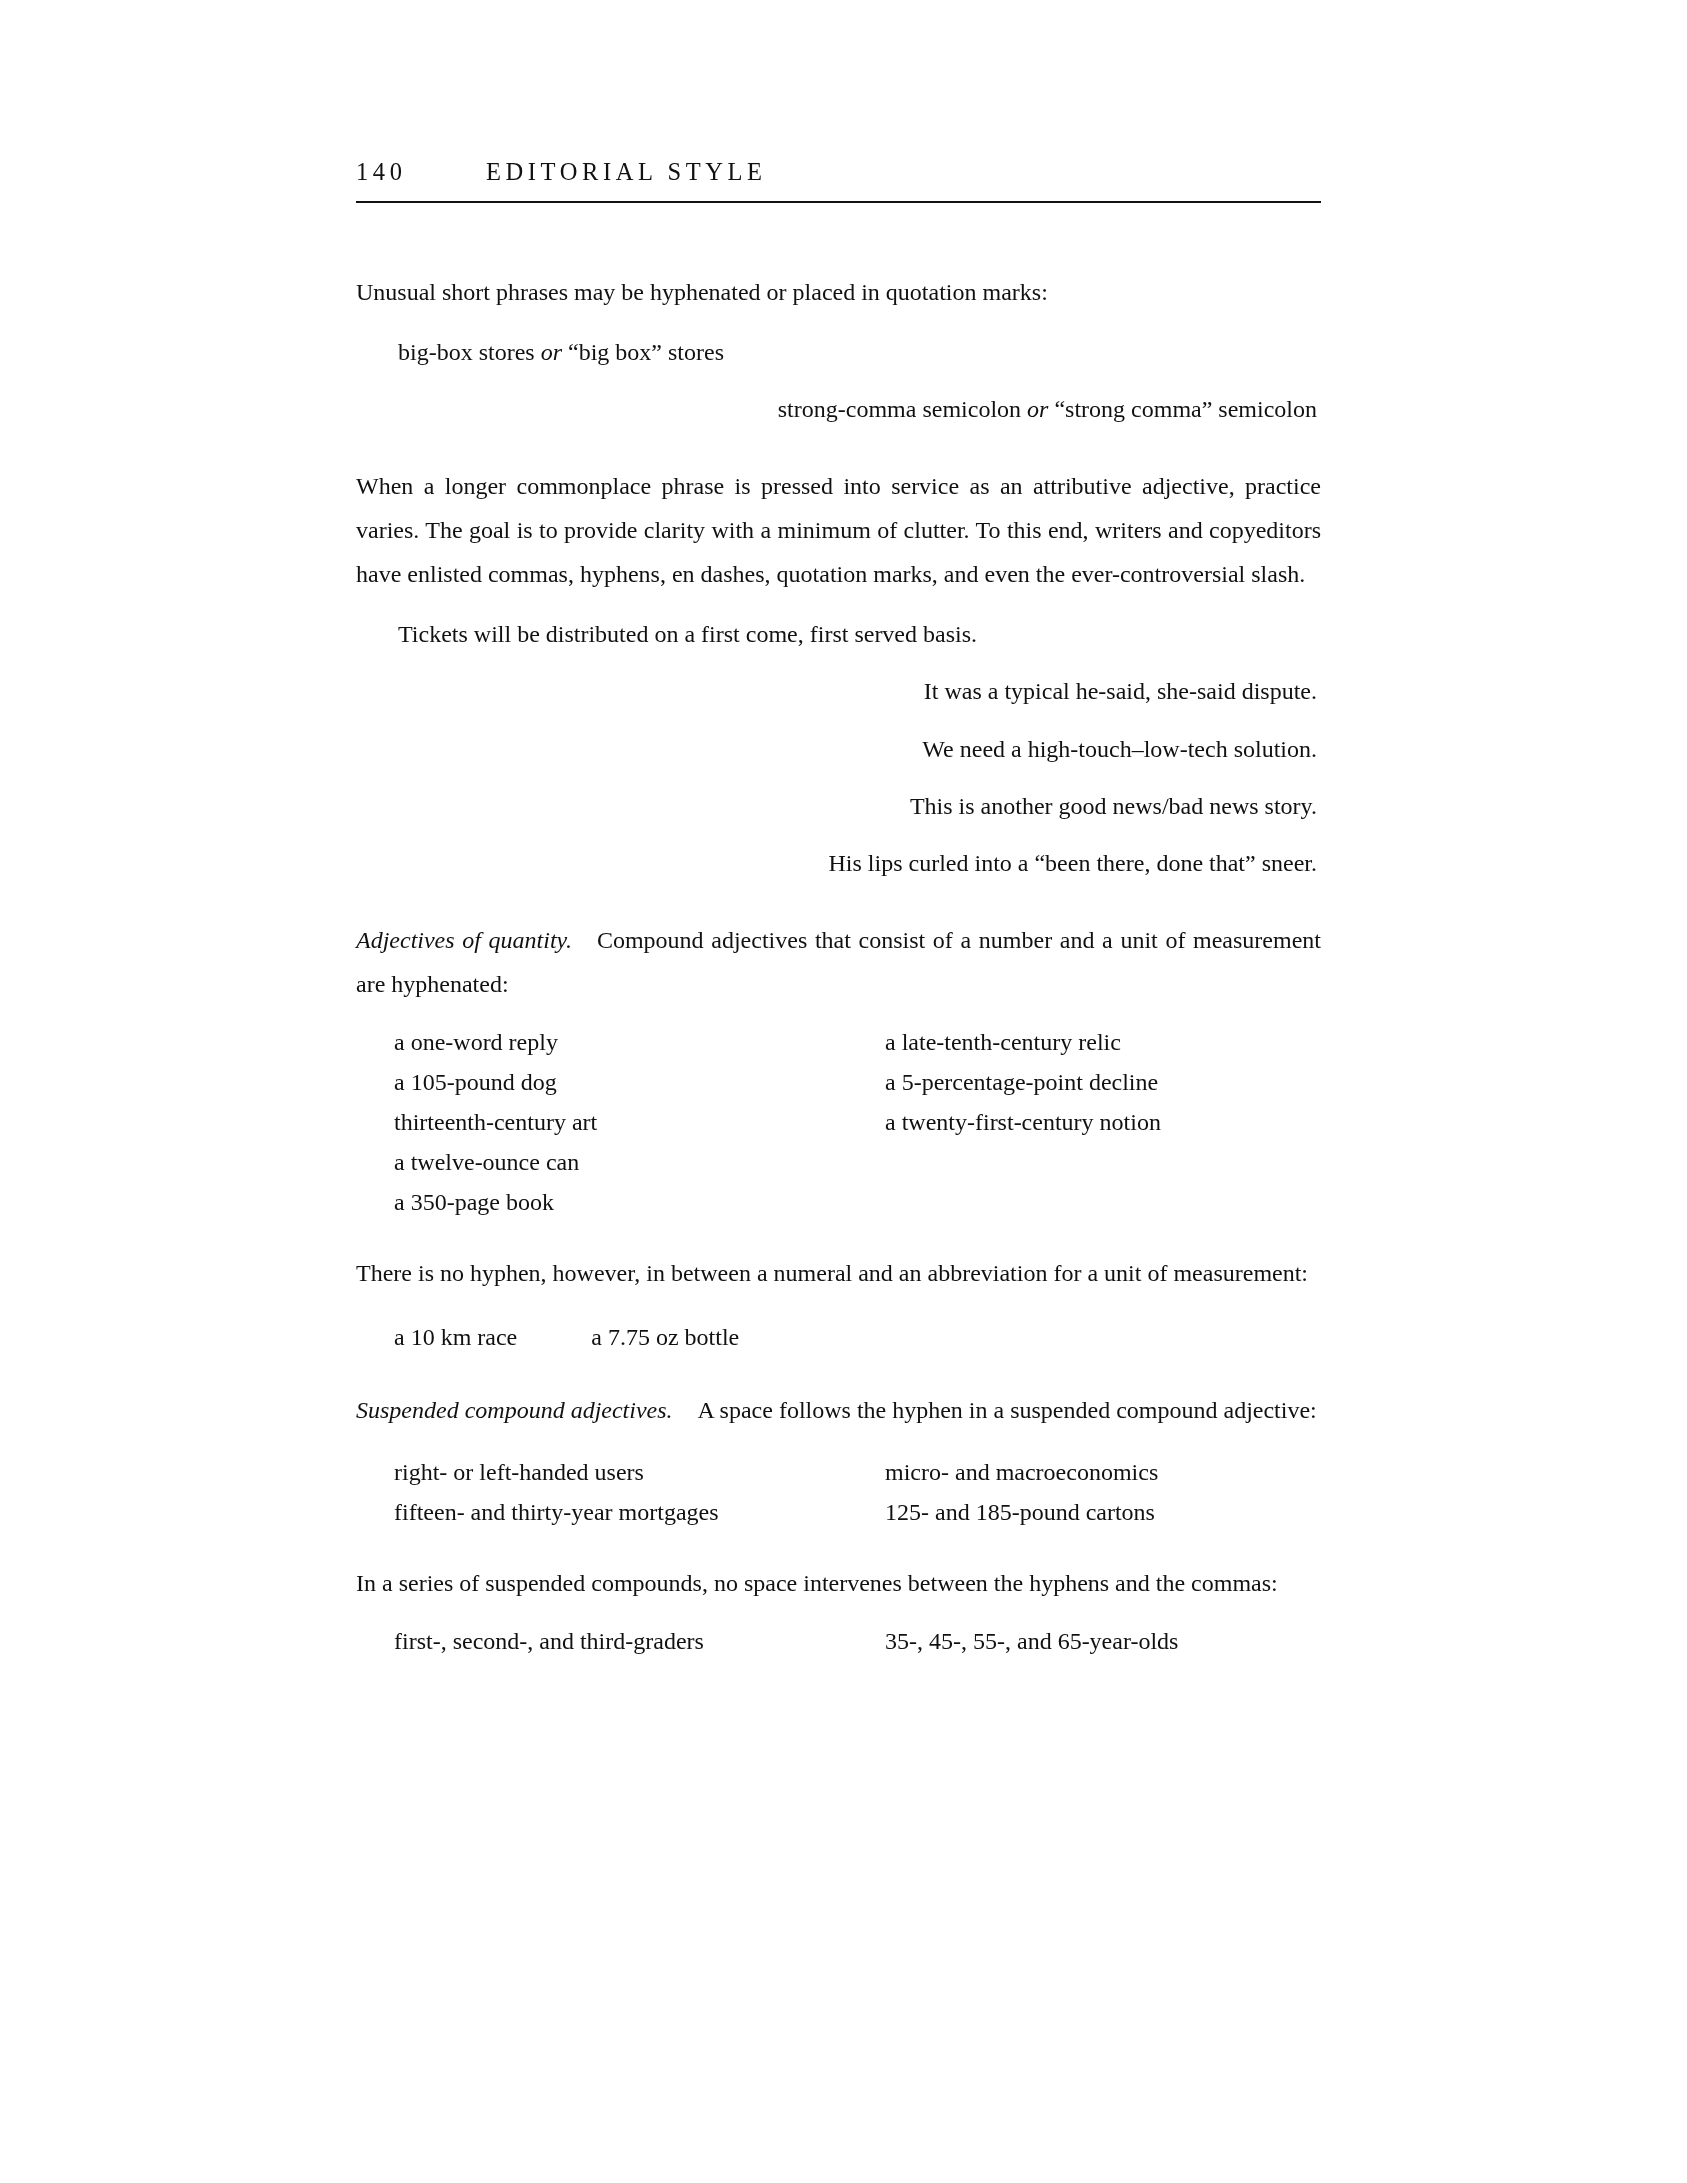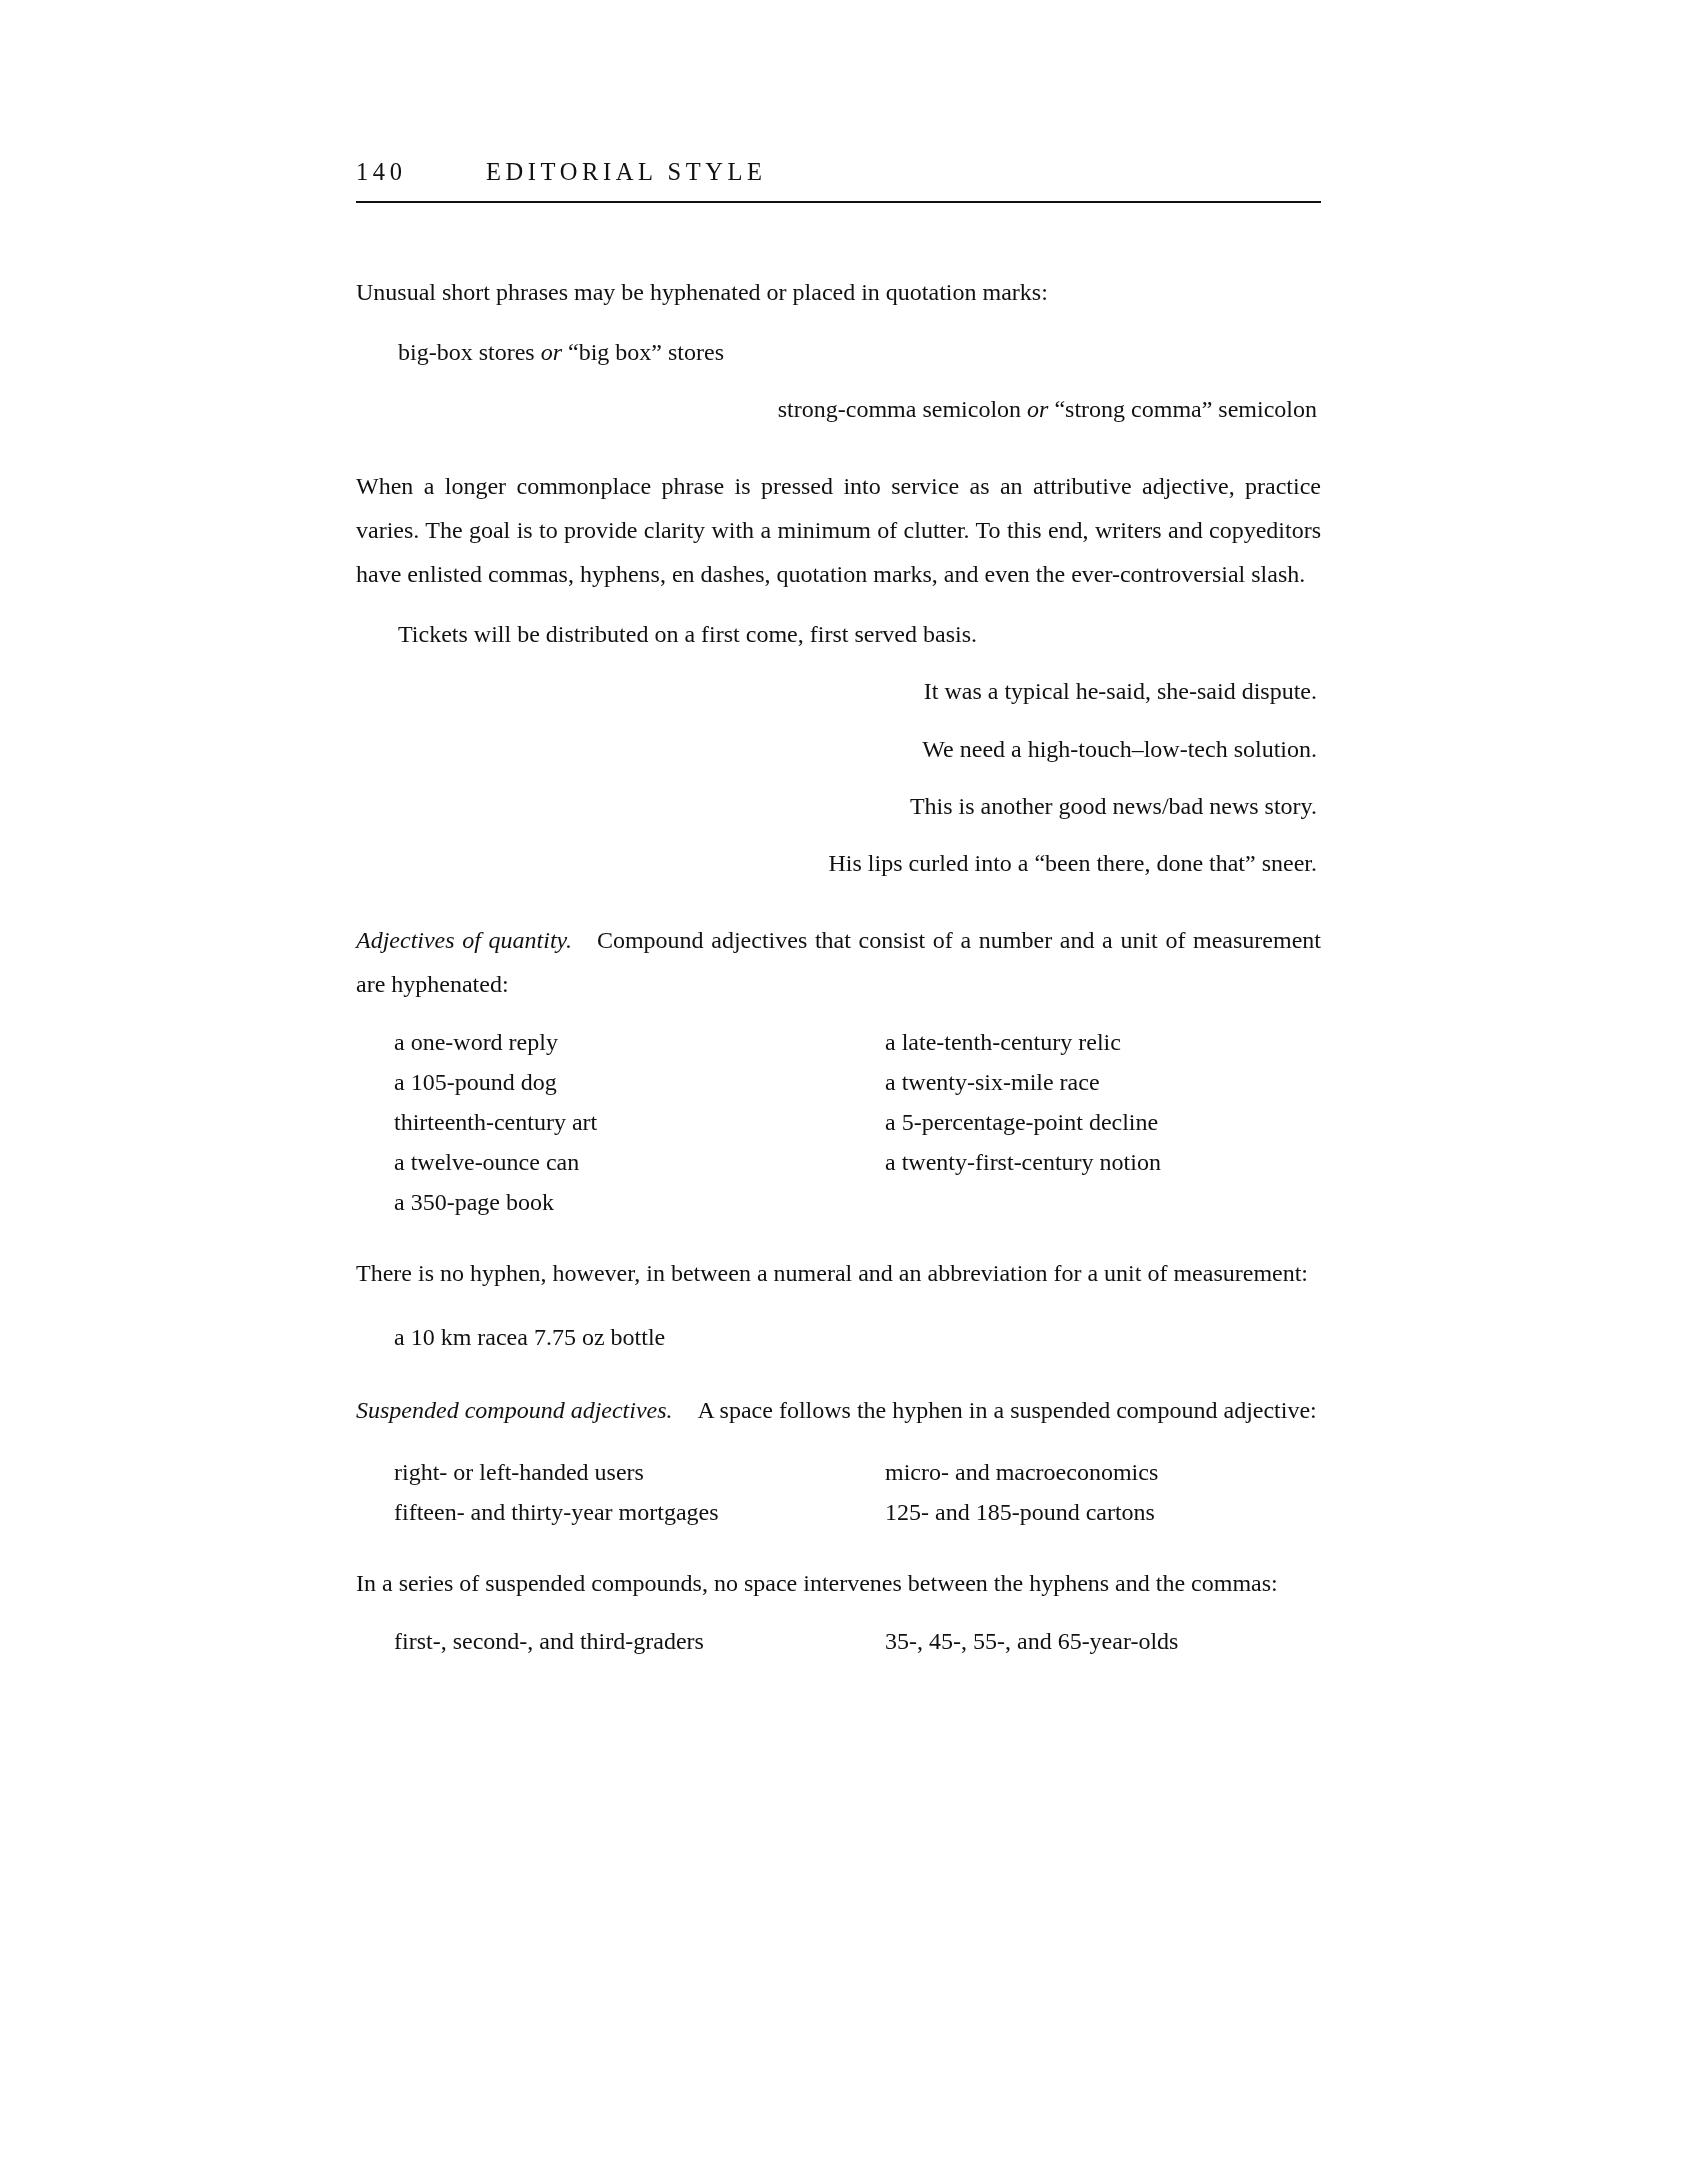--- a/index.html
+++ b/index.html
@@ -76,20 +76,21 @@
     .grid {
       display: grid;
       grid-template-columns: 491px auto;
       padding-left: 38px;
       line-height: 40px;
     }
     .inline-pair {
       padding-left: 38px;
     }
     .inline-pair span + span {
+      margin-left: 74px;
       text-align: center;
     }
     em, .it {
       font-style: italic;
     }
     .runin {
       font-style: italic;
       margin-right: 25px;
     }
     .gap-c { height: 29px; }
@@ -139,21 +140,20 @@
     <div class="grid">
       <div>
         <div>a one-word reply</div>
         <div>a 105-pound dog</div>
         <div>thirteenth-century art</div>
         <div>a twelve-ounce can</div>
         <div>a 350-page book</div>
       </div>
       <div>
         <div>a late-tenth-century relic</div>
-        <div>a twenty-six-mile race</div>
         <div>a 5-percentage-point decline</div>
         <div>a twenty-first-century notion</div>
       </div>
     </div>
 
     <div class="gap-c"></div>
 
     <p class="para">There is no hyphen, however, in between a numeral and an abbreviation for a unit of measurement:</p>
     <div style="height:20px"></div>
     <div class="inline-pair">

